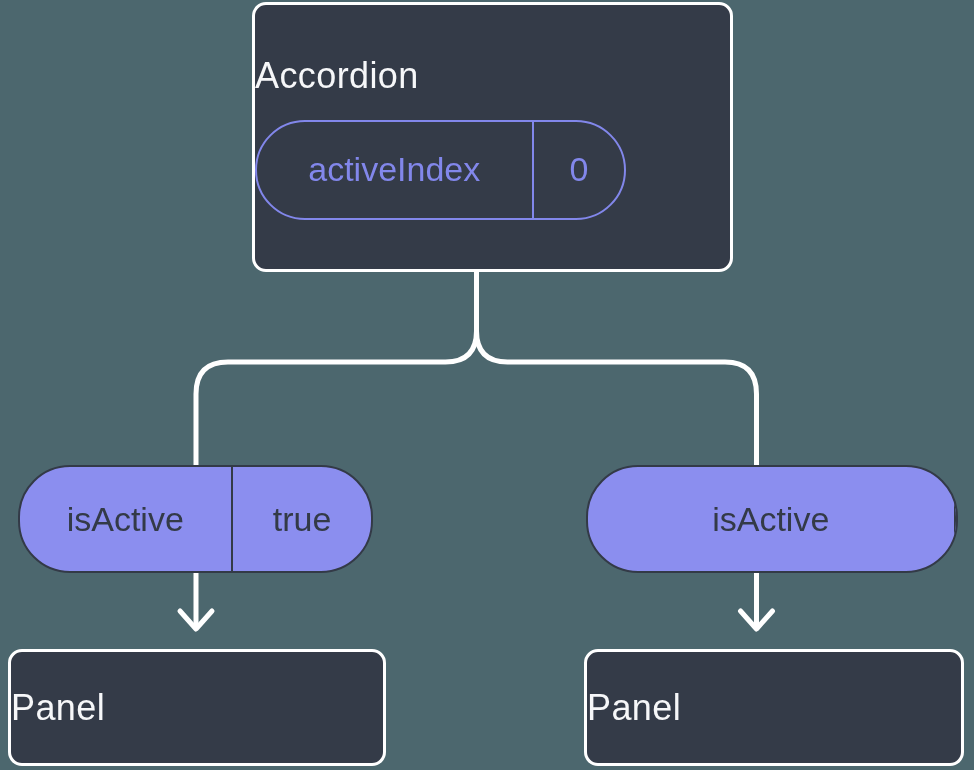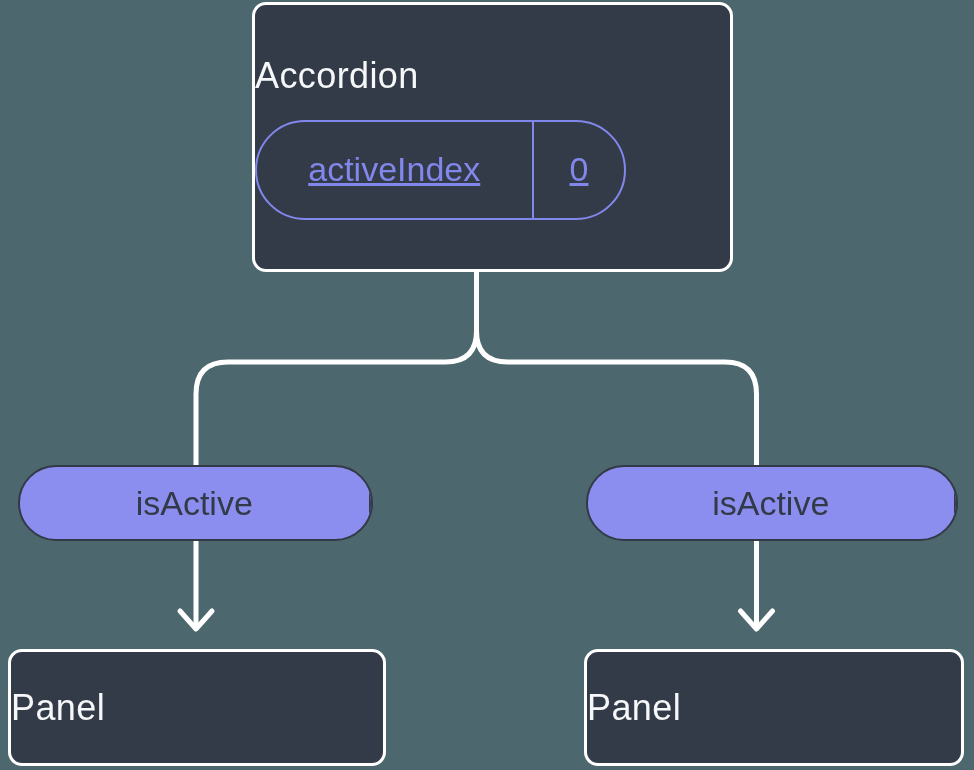--- a/index.html
+++ b/index.html
@@ -51,41 +51,40 @@
     align-items: stretch;
     box-sizing: border-box;
     width: 371px;
     height: 100px;
     margin-top: 22px;
     border: 2.5px solid var(--accent-purple, #8287EB);
     border-radius: 52px;
     color: var(--accent-purple, #8287EB);
     font-size: 34px;
     overflow: hidden;
-    text-decoration: underline;
   }
   .prop-pill .divider {
     width: 2.5px;
     background: var(--accent-purple, #8287EB);
     flex: 0 0 auto;
   }
   .seg {
     display: flex;
     align-items: center;
     justify-content: center;
     white-space: nowrap;
   }
   .seg.name { flex: 1 1 auto; }
   .state-pill {
     position: absolute;
     z-index: 1;
     box-sizing: border-box;
     display: flex;
     align-items: stretch;
-    height: 76px;
+    height: 108px;
     background: var(--pill-fill, #8B8EEF);
     border: 2.5px solid var(--pill-border, #333A47);
     border-radius: 52px;
     color: var(--pill-text, #333A47);
     font-size: 34px;
     overflow: hidden;
   }
   .state-pill .divider {
     width: 2.5px;
     background: var(--pill-border, #333A47);
@@ -109,20 +108,21 @@
     <div class="prop-pill">
       <div class="seg name">activeIndex</div>
       <div class="divider"></div>
       <div class="seg value" style="width:90px;">0</div>
     </div>
   </div>
 
   <div class="state-pill" style="left:18px; top:465px; width:355px;">
     <div class="seg name">isActive</div>
     <div class="divider"></div>
+    <div class="seg value" style="width:138px;">true</div>
   </div>
 
   <div class="state-pill" style="left:586px; top:465px; width:372px;">
     <div class="seg name">isActive</div>
     <div class="divider"></div>
   </div>
 
   <div class="node" style="left:8px; top:649px; width:378px; height:117px;">
     <div class="node-title">Panel</div>
   </div>

